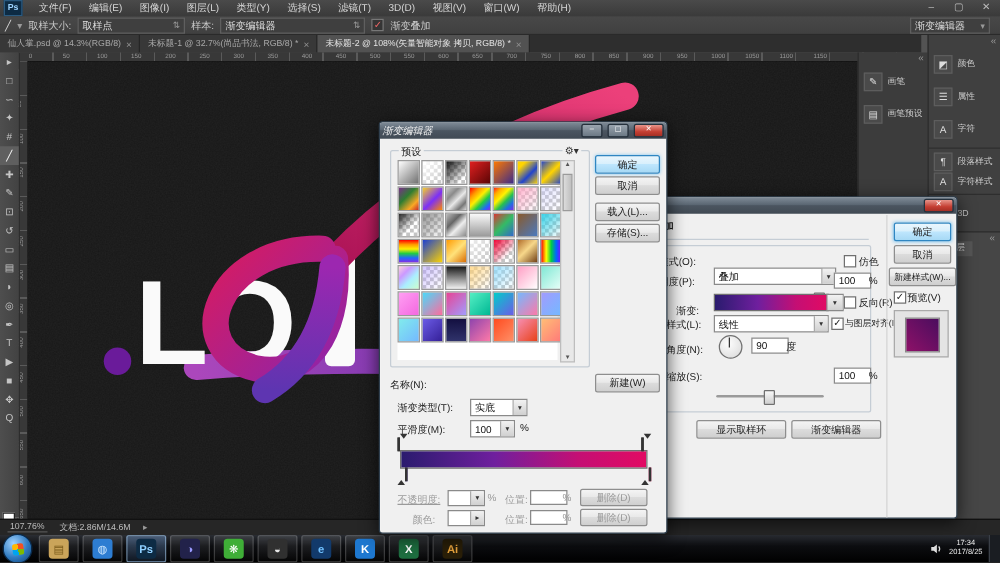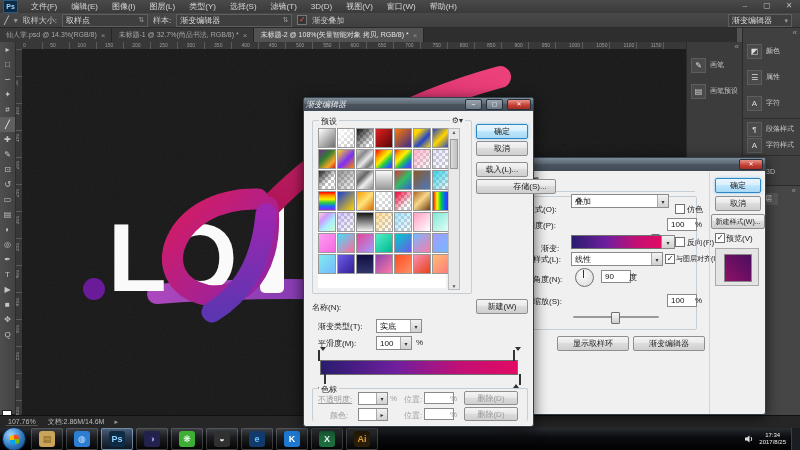--- a/index.html
+++ b/index.html
@@ -362,21 +362,21 @@
     <div class="dlg-title">
       <span class="grow"></span>
       <span class="tbtn close">✕</span>
     </div>
     <div class="abs" style="left:8px;top:17px;font-weight:bold;">渐变叠加</div>
     <div class="abs" style="left:8px;top:29px;">渐变</div>
     <div class="abs" style="left:30px;top:33px;width:166px;height:1px;background:#c5cdd5;"></div>
     <div class="abs gbox" style="left:8px;top:38px;width:188px;height:132px;"></div>
 
     <div class="abs" style="left:12px;top:46px;">混合模式(O):</div>
-    <div class="abs combo" style="left:72px;top:36px;width:96px;height:12px;">
+    <div class="abs combo" style="left:72px;top:56px;width:96px;height:12px;">
       <span class="cv">叠加</span>
         <span class="arr">▾</span>
     </div>
     <span class="abs cb" style="left:176px;top:46px;"></span>
     <span class="abs" style="left:188px;top:46px;">仿色</span>
 
     <div class="abs" style="left:12px;top:62px;">不透明度(P):</div>
     <div class="abs slider" style="left:74px;top:67px;width:86px;">
         <span class="sthumb" style="left:78px;"></span>
       </div>
@@ -499,21 +499,21 @@
       </div>
     <div id="ge-scroll" style="left:144px;top:30px;">
       <div>▲</div>
       <div class="thumb"></div>
       <div style="position:absolute;bottom:0;width:100%;">▼</div>
     </div>
 
     <div class="abs wbtn default" style="left:172px;top:26px;width:50px;height:13px;">确定</div>
     <div class="abs wbtn" style="left:172px;top:43px;width:50px;height:13px;">取消</div>
     <div class="abs wbtn" style="left:172px;top:64px;width:50px;height:13px;">载入(L)...</div>
-    <div class="abs wbtn" style="left:172px;top:81px;width:50px;height:13px;padding-left:28px;">存储(S)...</div>
+    <div class="abs wbtn" style="left:172px;top:81px;width:50px;height:13px;">存储(S)...</div>
 
     <span class="abs" style="left:8px;top:204px;">名称(N):</span>
     <div class="abs wbtn" style="left:172px;top:201px;width:50px;height:13px;">新建(W)</div>
 
     <span class="abs" style="left:14px;top:223px;">渐变类型(T):</span>
     <div class="abs combo" style="left:72px;top:221px;width:44px;height:12px;">
       <span class="cv">实底</span>
         <span class="arr">▾</span>
     </div>
     <span class="abs" style="left:14px;top:240px;">平滑度(M):</span>
@@ -523,23 +523,20 @@
     </div>
     <span class="abs" style="left:112px;top:240px;">%</span>
 
     <div class="abs" id="ge-bar" style="left: 16px; top: 262px; width: 196px; height: 13px; border: 1px solid rgb(112, 112, 112); background: linear-gradient(90deg, rgb(42, 27, 110), rgb(111, 31, 158) 38%, rgb(196, 15, 116) 72%, rgb(226, 10, 99));">
       <span class="stopT" style="left:-3px;"><span class="sq"></span><span class="tri"></span></span>
       <span class="stopT" style="right:-3px;"><span class="sq"></span><span class="tri"></span></span>
       <span class="stopB" style="left:-3px;"><span class="tri"></span><span class="sq" id="stopL" style="background: rgb(58, 29, 122);"></span></span>
       <span class="stopB" style="right:-3px;"><span class="tri"></span><span class="sq" id="stopR" style="background: rgb(214, 19, 94);"></span></span>
     </div>
 
-    <div class="abs gbox" style="left:8px;top:290px;width:214px;height:32px;border-bottom:none;border-left:1px solid #c5cdd5;">
-      <span class="glabel">色标</span>
-    </div>
     <span class="abs dim" style="left:14px;top:296px;text-decoration:underline;">不透明度:</span>
     <div class="abs combo" style="left:54px;top:294px;width:28px;height:11px;">
         <span class="cv"></span>
         <span class="arr">▾</span>
       </div>
     <span class="abs dim" style="left:86px;top:296px;">%</span>
     <span class="abs dim" style="left:100px;top:296px;">位置:</span>
     <div class="abs tfield" style="left:120px;top:294px;width:22px;height:10px;"></div>
     <span class="abs dim" style="left:146px;top:296px;">%</span>
     <div class="abs wbtn" style="left:160px;top:293px;width:52px;height:12px;color:#9a9a9a;">删除(D)</div>

